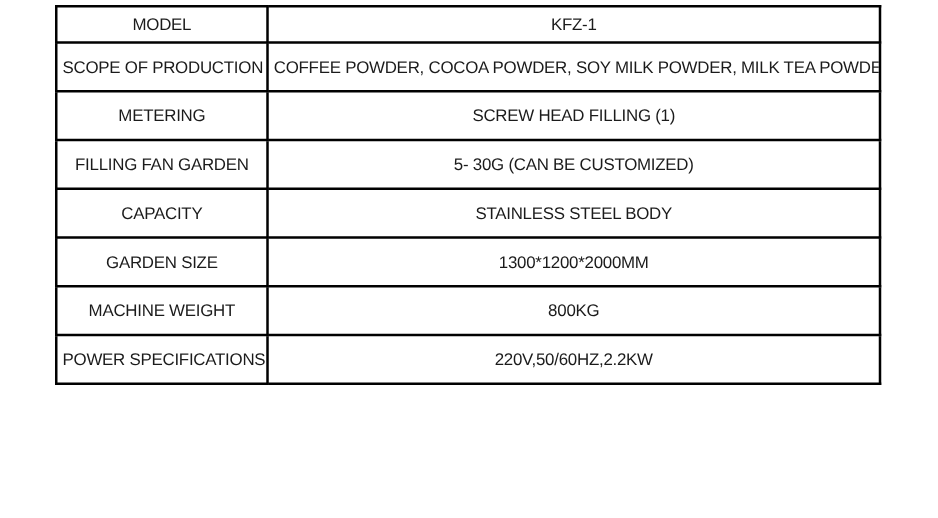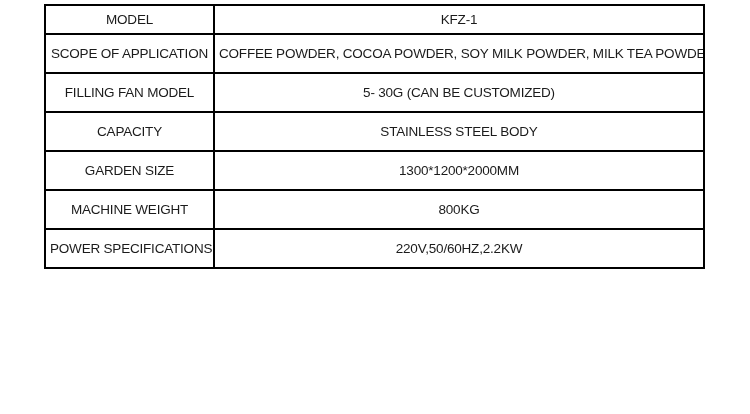--- a/index.html
+++ b/index.html
@@ -46,25 +46,29 @@
   <colgroup>
     <col class="col-label">
     <col class="col-value">
   </colgroup>
   <tbody>
     <tr class="row-first">
       <td>MODEL</td>
       <td>KFZ-1</td>
     </tr>
     <tr class="row-std">
-      <td>SCOPE OF APPLICATION</td>
+      <td>SCOPE OF PRODUCTION</td>
       <td>COFFEE POWDER, COCOA POWDER, SOY MILK POWDER, MILK TEA POWDER, ETC.</td>
     </tr>
     <tr class="row-std">
-      <td>FILLING FAN MODEL</td>
+      <td>METERING</td>
+      <td>SCREW HEAD FILLING (1)</td>
+    </tr>
+    <tr class="row-std">
+      <td>FILLING FAN GARDEN</td>
       <td>5- 30G (CAN BE CUSTOMIZED)</td>
     </tr>
     <tr class="row-std">
       <td>CAPACITY</td>
       <td>STAINLESS STEEL BODY</td>
     </tr>
     <tr class="row-std">
       <td>GARDEN SIZE</td>
       <td>1300*1200*2000MM</td>
     </tr>

